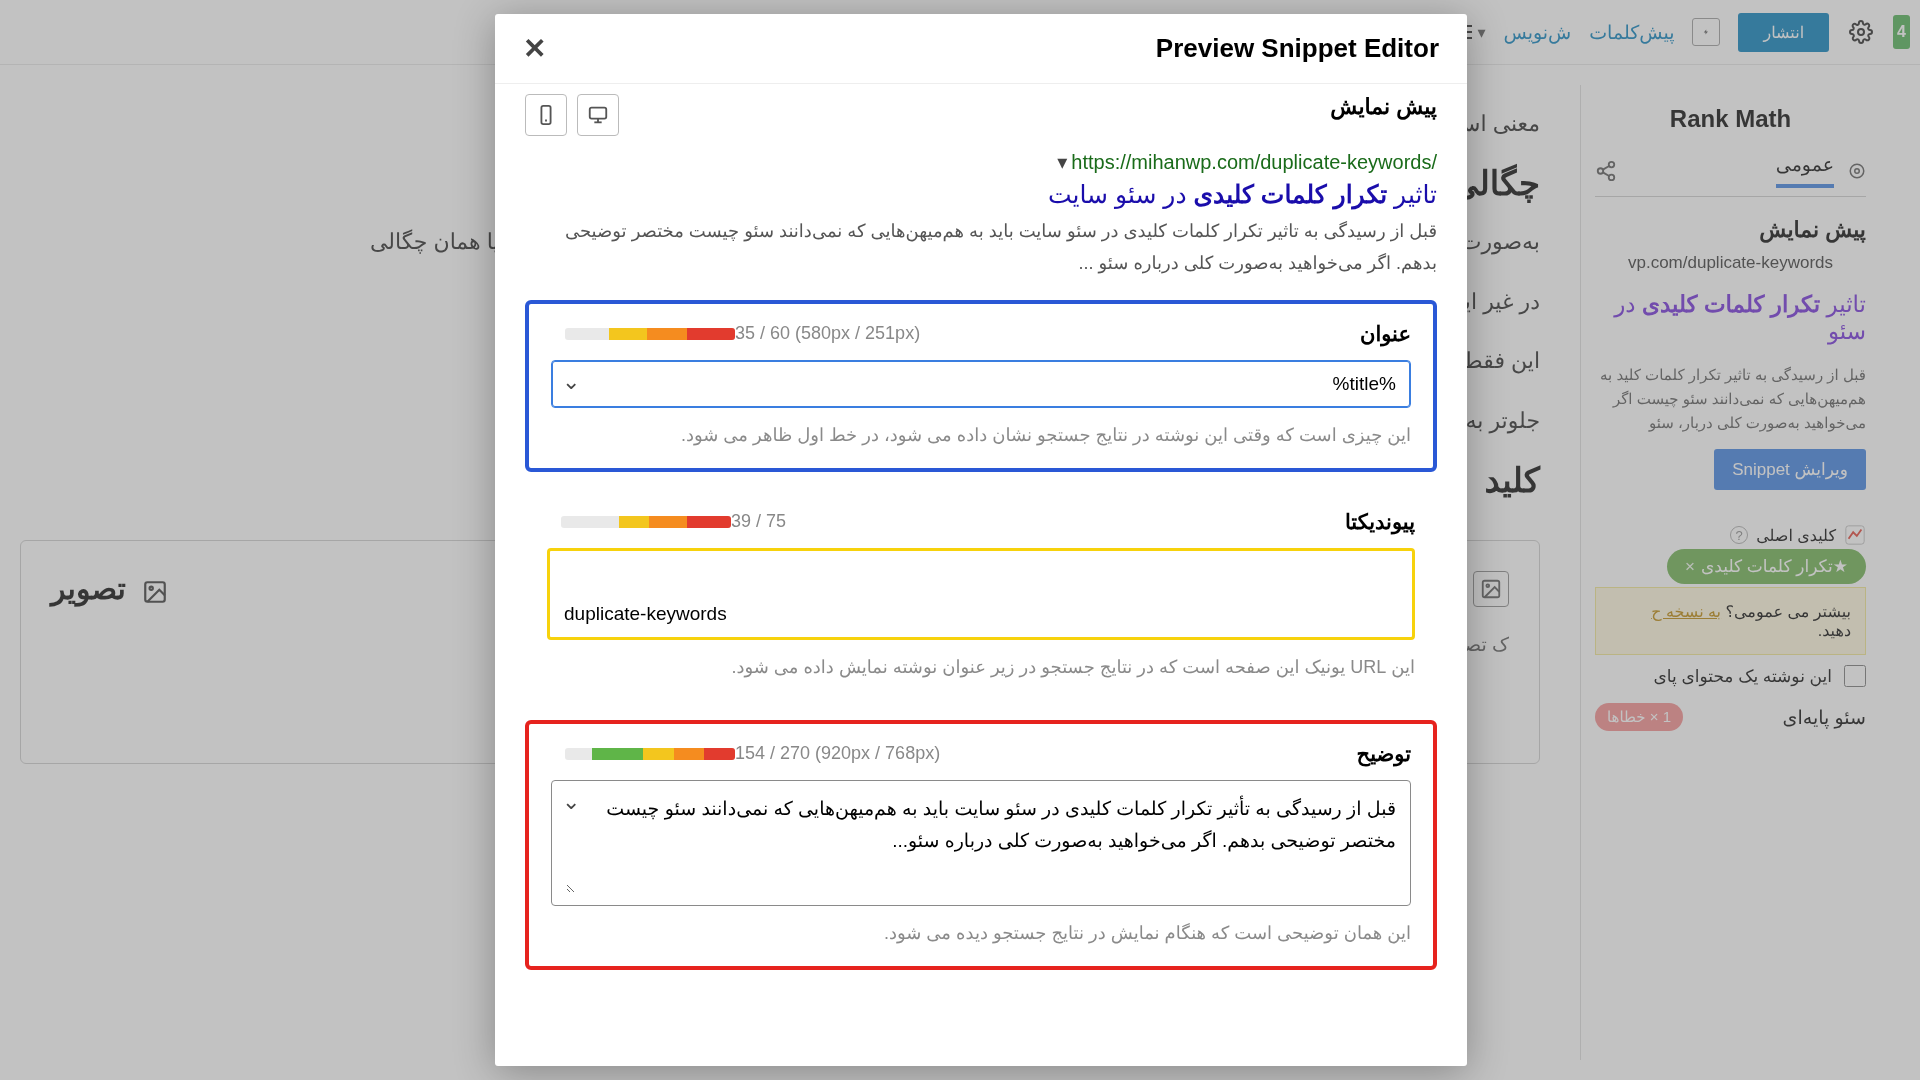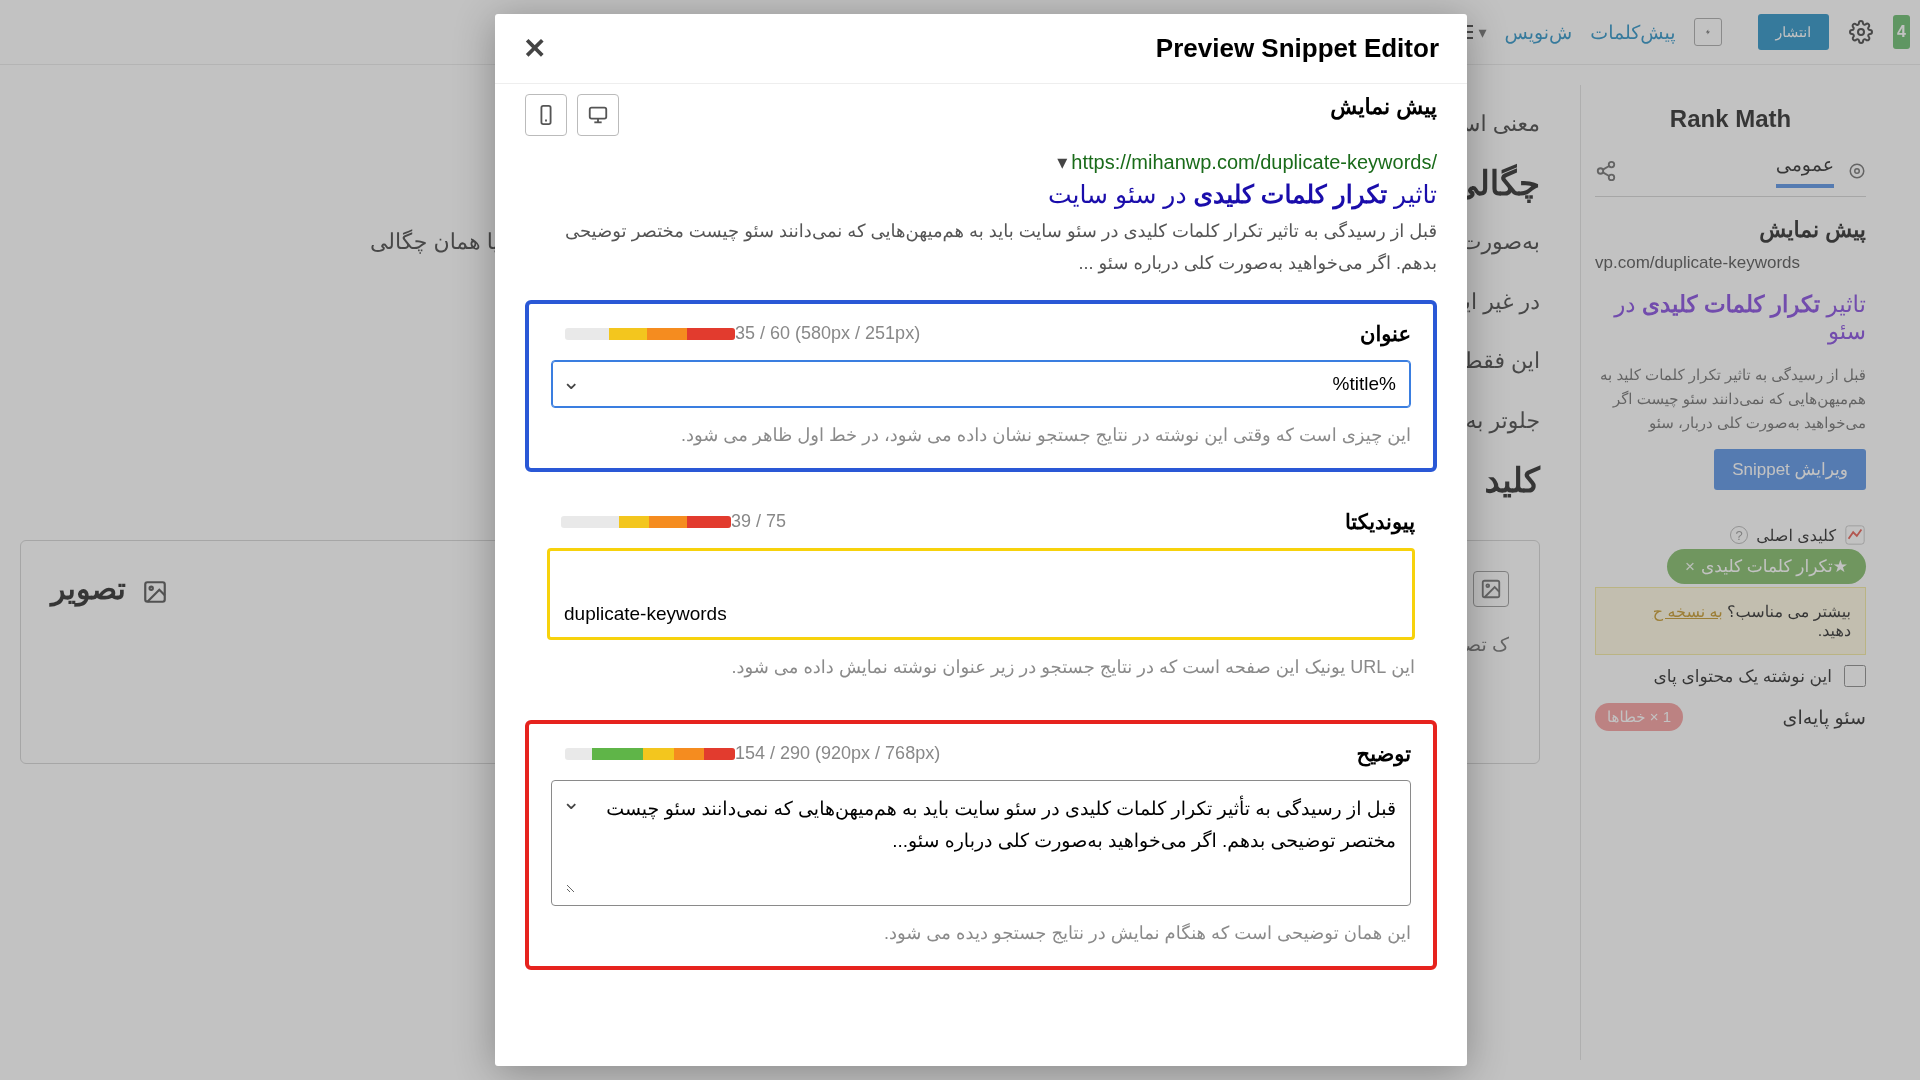--- a/index.html
+++ b/index.html
@@ -22,21 +22,21 @@
     .topbar {
       height: 65px;
       display: flex;
       align-items: center;
       padding: 0 10px;
       border-bottom: 1px solid #e5e5e5;
       background: #fff;
     }
     .topbar .right-tools { display:flex; gap:20px; margin-left:auto; align-items:center;}
     .topbar .left-tools { display:flex; gap:18px; align-items:center;}
-    .publish-btn { background:#007cba; color:#fff; padding:10px 18px; border-radius:3px; font-size:14px;margin-left:18px; }
+    .publish-btn { background:#007cba; color:#fff; padding:10px 25px; border-radius:3px; font-size:16px; }
     .score-badge { background:#4caf50; color:#fff; padding:8px 4px; border-radius:3px; font-weight:bold;}
     .gear-icon, .bolt-icon, .info-icon, .undo-icon, .redo-icon, .list-icon {
       width:28px; height:28px; display:flex; align-items:center; justify-content:center; color:#333;
     }
     .bolt-icon { border:1px solid #999; padding:6px 10px; border-radius:3px;}
     .tab-link { color:#007cba; font-size:19px; }
 
     .editor-main {
       padding: 20px 40px 20px 20px;
       height: calc(100% - 65px);
@@ -57,21 +57,21 @@
 
     
     .sidebar {
       width:300px; border-left:1px solid #ddd; padding:10px 14px; overflow:hidden;
       direction: rtl;
     }
     .sidebar h3.rankmath { font-size:24px; font-weight:bold; text-align:center; margin:10px 0 20px; font-family:Arial;}
     .sb-tabs { display:flex; gap:14px; align-items:center; border-bottom:1px solid #ccc; padding-bottom:8px; margin-bottom:20px;justify-content:center;}
     .sb-tab-active { border-bottom:4px solid #3a7ee0; padding-bottom:8px; font-size:19px;}
     .sb-section-title { font-size:22px; margin:10px 0; font-weight:bold;}
-    .sb-url { color:#333; font-size:17px; direction:ltr; text-align:left;}
+    .sb-url { color:#333; font-size:17px; direction:ltr; text-align:center;}
     .sb-preview-title { color:#6d28d9; font-size:23px; margin:18px 0;}
     .sb-preview-desc { color:#555; font-size:15px; line-height:1.6;}
     .edit-snippet-btn { background:#3a7ee0; color:#fff; padding:10px 18px; border-radius:3px; display:inline-block; margin:14px 0; font-size:17px;}
     .focus-kw-row { display:flex; align-items:center; gap:8px; margin:20px 0 10px;}
     .fk-pill { background:#6ab04c; color:#fff; padding:8px 18px; border-radius:22px; font-size:17px;}
     .fk-pill .x { margin-right:6px; opacity:.9;}
     .premium-cta { background:#fff8dc; border:1px solid #f0e68c; padding:14px; font-size:16px; margin:10px 0;}
     .premium-cta a { color:#bb8400; text-decoration:underline;}
     .checkbox-row { display:flex; align-items:center; gap:12px; margin:2px 0; font-size:17px;}
     .checkbox-row input { width:22px; height:22px;}
@@ -249,21 +249,21 @@
             </svg>
         </span>
         <span>کلیدی اصلی</span>
         <span style="color:#888;border:1px solid #aaa;border-radius:50%;width:18px;height:18px;display:inline-flex;align-items:center;justify-content:center;font-size:13px;">?</span>
       </div>
       <span class="fk-pill">
         ★<span>تکرار کلمات کلیدی</span><span class="x">×</span>
       </span>
 
       <div class="premium-cta">
-        <span>بیشتر می مناسب؟ </span><a>به نسخه ح</a>
+        <span>بیشتر می عمومی؟ </span><a>به نسخه ح</a>
         <div>دهید.</div>
       </div>
 
       <label class="checkbox-row">
         <input type="checkbox" style="">
         <span>این نوشته یک محتوای پای</span>
       </label>
 
       <div class="accordion-row">
         <span>سئو پایه‌ای</span>
@@ -413,21 +413,21 @@
       <div class="input-wrap input-ltr">
         <input value="duplicate-keywords" style="">
       </div>
       <div class="hint">این URL یونیک این صفحه است که در نتایج جستجو در زیر عنوان نوشته نمایش داده می شود.</div>
     </div>
 
     <div class="field-box field-desc">
       <div class="field-head">
         <span class="lbl">توضیح</span>
         <span style="display:flex;align-items:center;">
-          <span class="counter">154 / 290 (920px / 768px)</span>
+          <span class="counter">154 / 270 (920px / 768px)</span>
           <span class="meter">
             <span class="m-red" style="width:18%"></span>
               <span class="m-or" style="width:18%"></span>
               <span class="m-ye" style="width:18%"></span>
               <span class="m-gr" style="width:30%"></span>
           </span>
         </span>
       </div>
       <div class="input-wrap" style="align-items:flex-start;">
         <span class="chev">⌄</span>

